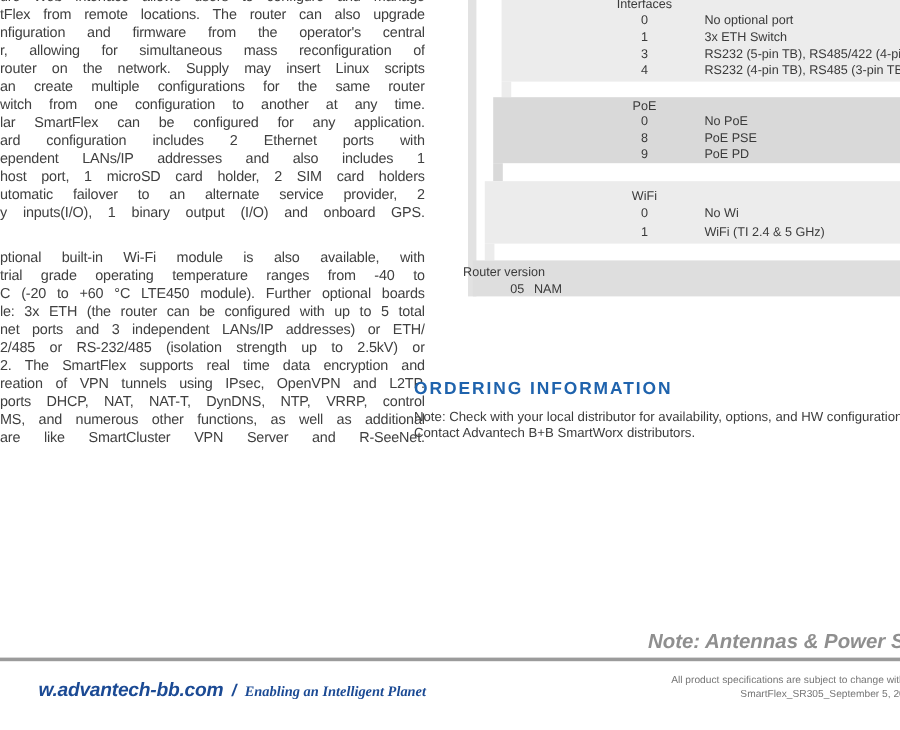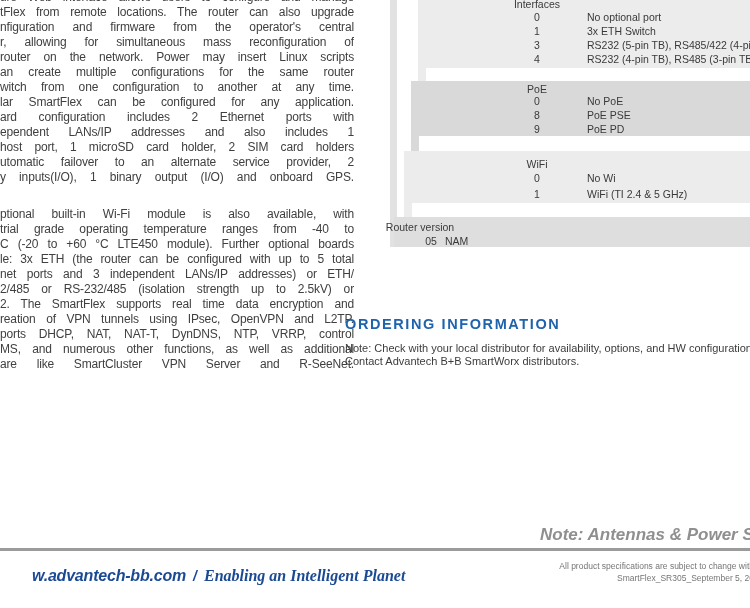--- a/index.html
+++ b/index.html
@@ -41,35 +41,35 @@
   .note-l1{top:342px;}
   .note-l2{top:355px;}
 
   
   .footnote{position:absolute;left:540px;top:525px;font-size:17px;font-weight:bold;font-style:italic;
             color:#8f8f8f;white-space:nowrap;}
   .rule{position:absolute;left:0;top:548px;width:750px;height:3px;background:#9b9b9b;}
   .footer-left{position:absolute;left:0;top:567px;white-space:nowrap;color:#1b4a94;}
   .site{font-size:16px;font-weight:bold;font-style:italic;letter-spacing:-0.2px;margin-left:32px;}
   .fsep{font-size:14px;font-weight:bold;font-style:italic;padding:0 7px;}
-  .tagline{font-family:"Liberation Serif",serif;font-size:16px;font-weight:bold;font-style:italic;}
+  .tagline{font-family:"Liberation Serif",serif;font-size:12px;font-weight:bold;font-style:italic;}
   .legal{position:absolute;right:-4px;top:560px;text-align:right;font-size:8.5px;line-height:12px;
          color:#757575;white-space:nowrap;}
 </style>
 </head>
 <body>
 
 <div class="page">
 
   <div class="para para-1">
     <div class="bline">ure Web interface allows users to configure and manage</div>
     <div class="bline">tFlex from remote locations. The router can also upgrade</div>
     <div class="bline">nfiguration and firmware from the operator's central</div>
     <div class="bline">r, allowing for simultaneous mass reconfiguration of</div>
-    <div class="bline">router on the network. Power may insert Linux scripts</div>
+    <div class="bline">router on the network. Supply may insert Linux scripts</div>
     <div class="bline">an create multiple configurations for the same router</div>
     <div class="bline">witch from one configuration to another at any time.</div>
     <div class="bline">lar SmartFlex can be configured for any application.</div>
     <div class="bline">ard configuration includes 2 Ethernet ports with</div>
     <div class="bline">ependent LANs/IP addresses and also includes 1</div>
     <div class="bline">host port, 1 microSD card holder, 2 SIM card holders</div>
     <div class="bline">utomatic failover to an alternate service provider, 2</div>
     <div class="bline">y inputs(I/O), 1 binary output (I/O) and onboard GPS.</div>
   </div>
   <div class="para para-2">

